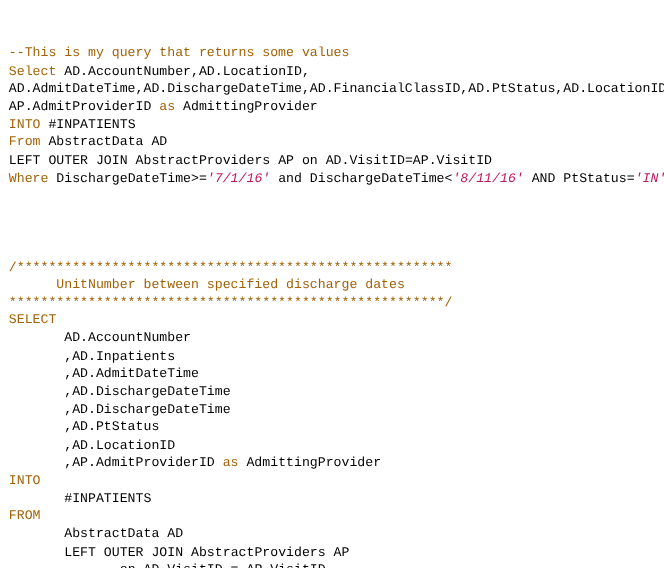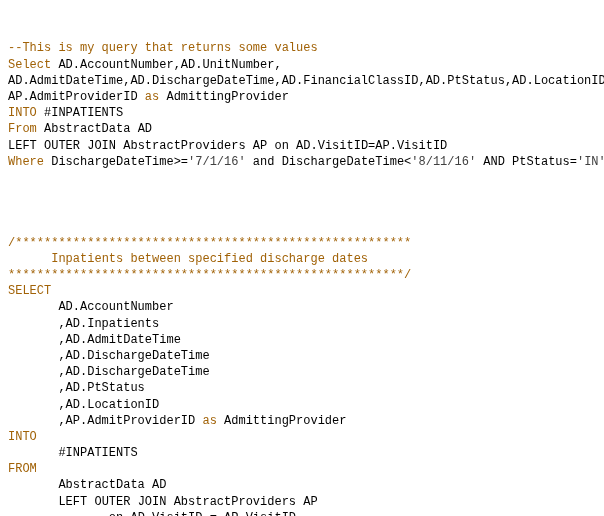--- a/index.html
+++ b/index.html
@@ -10,40 +10,40 @@
     line-height: 1.35;
     background: #ffffff;
     color: #000000;
     width: 604px;
     white-space: pre;
     overflow: hidden;
   }
   .kw { color: #a16207; }
   .gray { color: #000000; }
   .green { color: #a16207; }
-  .red { color: #404040; }
+  .red { color: #be185d; font-style: italic; }
   .black { color: #000000; }
 </style>
 </head>
 <body>
 
 <div><span class="green">--This is my query that returns some values</span>
-<span class="kw">Select</span><span class="black"> AD.AccountNumber,AD.UnitNumber,</span>
+<span class="kw">Select</span><span class="black"> AD.AccountNumber,AD.LocationID,</span>
 <span class="black">AD.AdmitDateTime,AD.DischargeDateTime,AD.FinancialClassID,AD.PtStatus,AD.LocationID,</span>
 <span class="black">AP.AdmitProviderID </span><span class="kw">as</span><span class="black"> AdmittingProvider</span>
 <span class="kw">INTO</span><span class="black"> #INPATIENTS</span>
 <span class="kw">From</span><span class="black"> AbstractData AD</span>
 <span class="gray">LEFT OUTER JOIN</span><span class="black"> AbstractProviders AP </span><span class="gray">on</span><span class="black"> AD.VisitID=AP.VisitID</span>
 <span class="kw">Where</span><span class="black"> DischargeDateTime&gt;=</span><span class="red">'7/1/16'</span><span class="gray"> and</span><span class="black"> DischargeDateTime&lt;</span><span class="red">'8/11/16'</span><span class="gray"> AND</span><span class="black"> PtStatus=</span><span class="red">'IN'</span>
 
 
 
 
 <span class="green">/*******************************************************</span>
-<span class="green">      </span><span class="green">Inpatients between specified discharge dates</span>
+<span class="green">      </span><span class="green">UnitNumber between specified discharge dates</span>
 <span class="green">*******************************************************/</span>
 <span class="kw">SELECT</span>
 <span class="black">       AD.AccountNumber</span>
 <span class="black">       ,AD.Inpatients</span>
 <span class="black">       ,AD.AdmitDateTime</span>
 <span class="black">       ,AD.DischargeDateTime</span>
 <span class="black">       ,AD.DischargeDateTime</span>
 <span class="black">       ,AD.PtStatus</span>
 <span class="black">       ,AD.LocationID</span>
 <span class="black">       ,AP.AdmitProviderID </span><span class="kw">as</span><span class="black"> AdmittingProvider</span>

